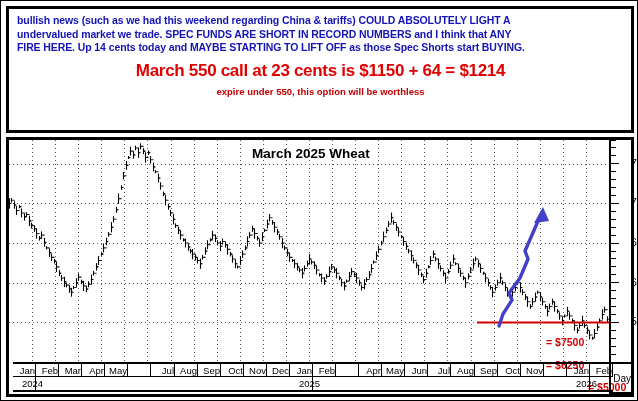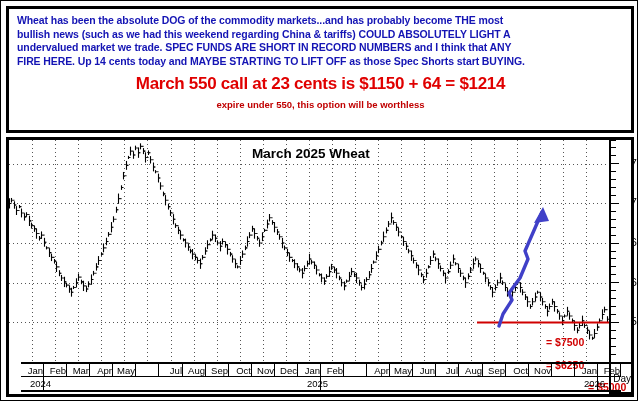--- a/index.html
+++ b/index.html
@@ -25,21 +25,21 @@
                box-sizing:border-box;border:3px solid #000;background:#fff;text-align:right;}
 
   .plot{position:absolute;left:0;top:0;width:600px;height:222px;overflow:hidden;}
   .plot-svg{position:absolute;left:0;top:0;}
 
   .yaxis{position:absolute;left:600px;top:0;width:22px;height:222px;
          border-left:2px solid #000;box-sizing:border-box;}
   .ytick-label{position:absolute;left:4px;font-size:11px;color:#000;
                font-family:"Liberation Sans",sans-serif;}
 
-  .xaxis{position:absolute;left:12px;top:222px;width:600px;height:32px;}
+  .xaxis{position:absolute;left:4px;top:222px;width:600px;height:32px;}
   .xrow{position:absolute;left:0;width:600px;box-sizing:border-box;}
   .xrow-months{top:0;height:15px;border-top:2px solid #000;border-bottom:1px solid #000;}
   .xrow-years{top:15px;height:15px;border-bottom:2px solid #000;}
   .xcell{position:absolute;top:0;height:100%;box-sizing:border-box;
          border-right:1px solid #000;font-size:9.5px;color:#000;
          line-height:13px;padding-left:1px;overflow:hidden;white-space:nowrap;}
   .ycell{position:absolute;top:0;height:100%;box-sizing:border-box;
          border-right:1px solid #000;font-size:9.5px;color:#000;
          line-height:13px;padding-left:9px;white-space:nowrap;}
 
@@ -54,21 +54,20 @@
   .v2{left:537px;top:219px;}
   .v3{left:537px;top:241px;margin-left:42px;}
 </style>
 </head>
 <body>
 
 <div class="page">
 
   <div class="comment-panel">
     <div class="comment-body">
-      <div class="comment-line">Wheat has been the absolute DOG of the commodity markets...and has probably become THE most</div>
       <div class="comment-line">bullish news (such as we had this weekend regarding China &amp; tariffs) COULD ABSOLUTELY LIGHT A</div>
       <div class="comment-line">undervalued market we trade. SPEC FUNDS ARE SHORT IN RECORD NUMBERS and I think that ANY</div>
       <div class="comment-line">FIRE HERE. Up 14 cents today and MAYBE STARTING TO LIFT OFF as those Spec Shorts start BUYING.</div>
       <div class="headline">March 550 call at 23 cents is $1150 + 64 = $1214</div>
       <div class="subline">expire under 550, this option will be worthless</div>
     </div>
   </div>
 
   <div class="chart-panel">
 

